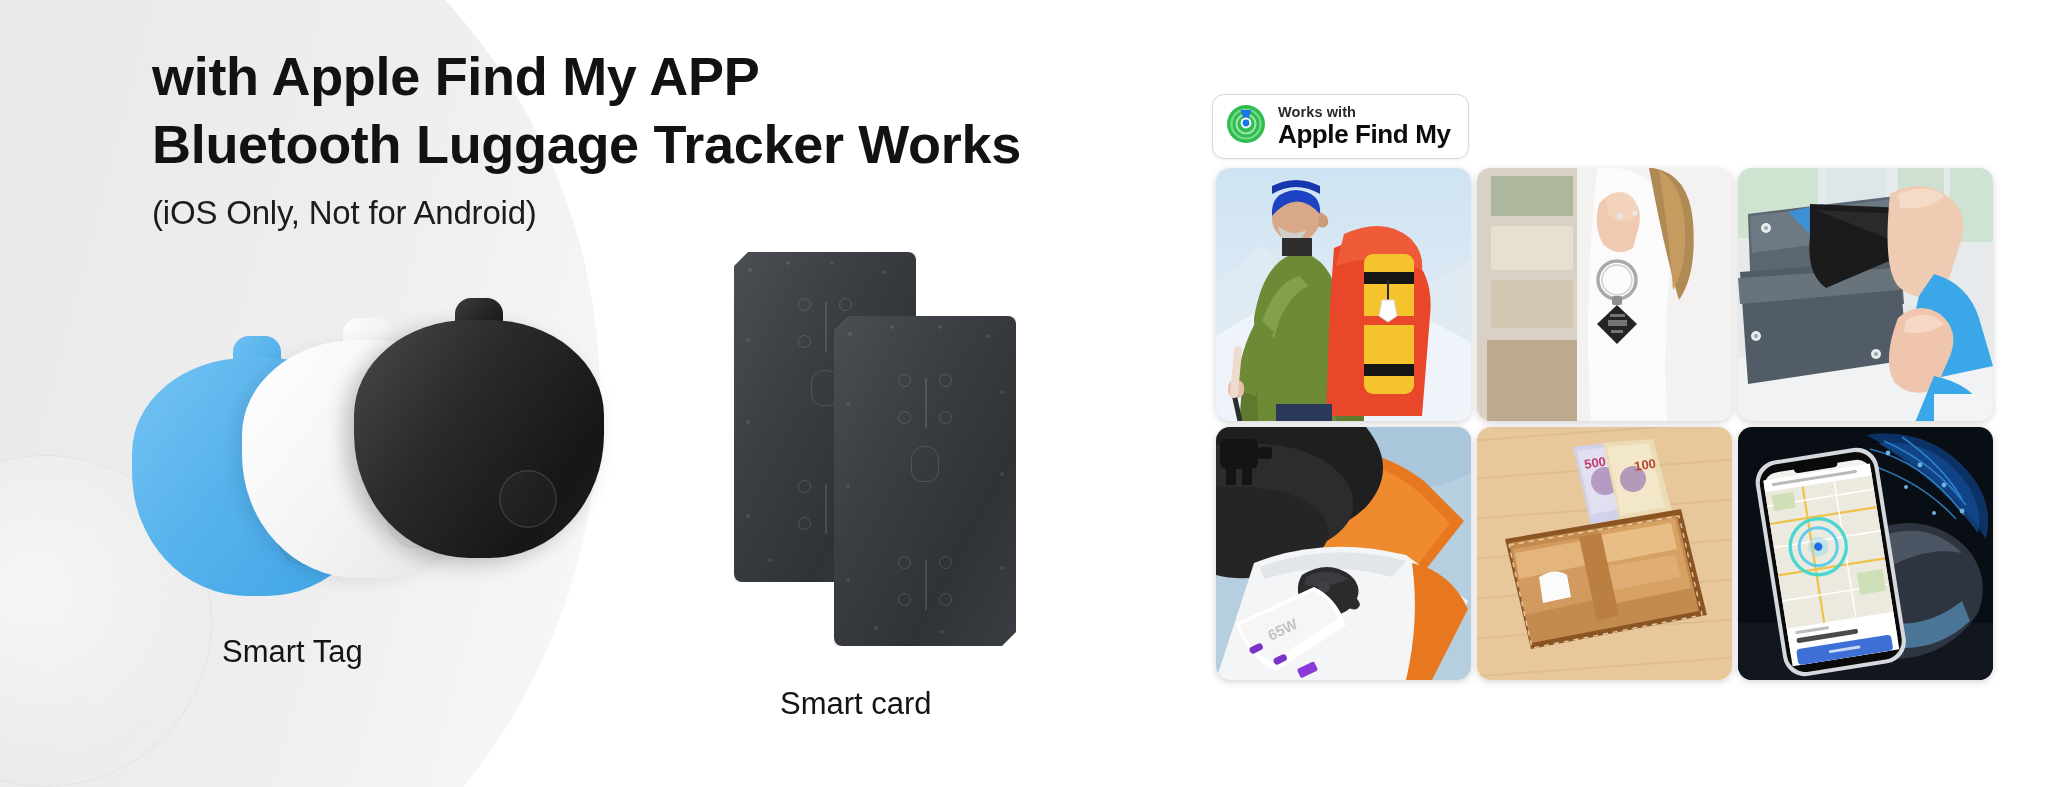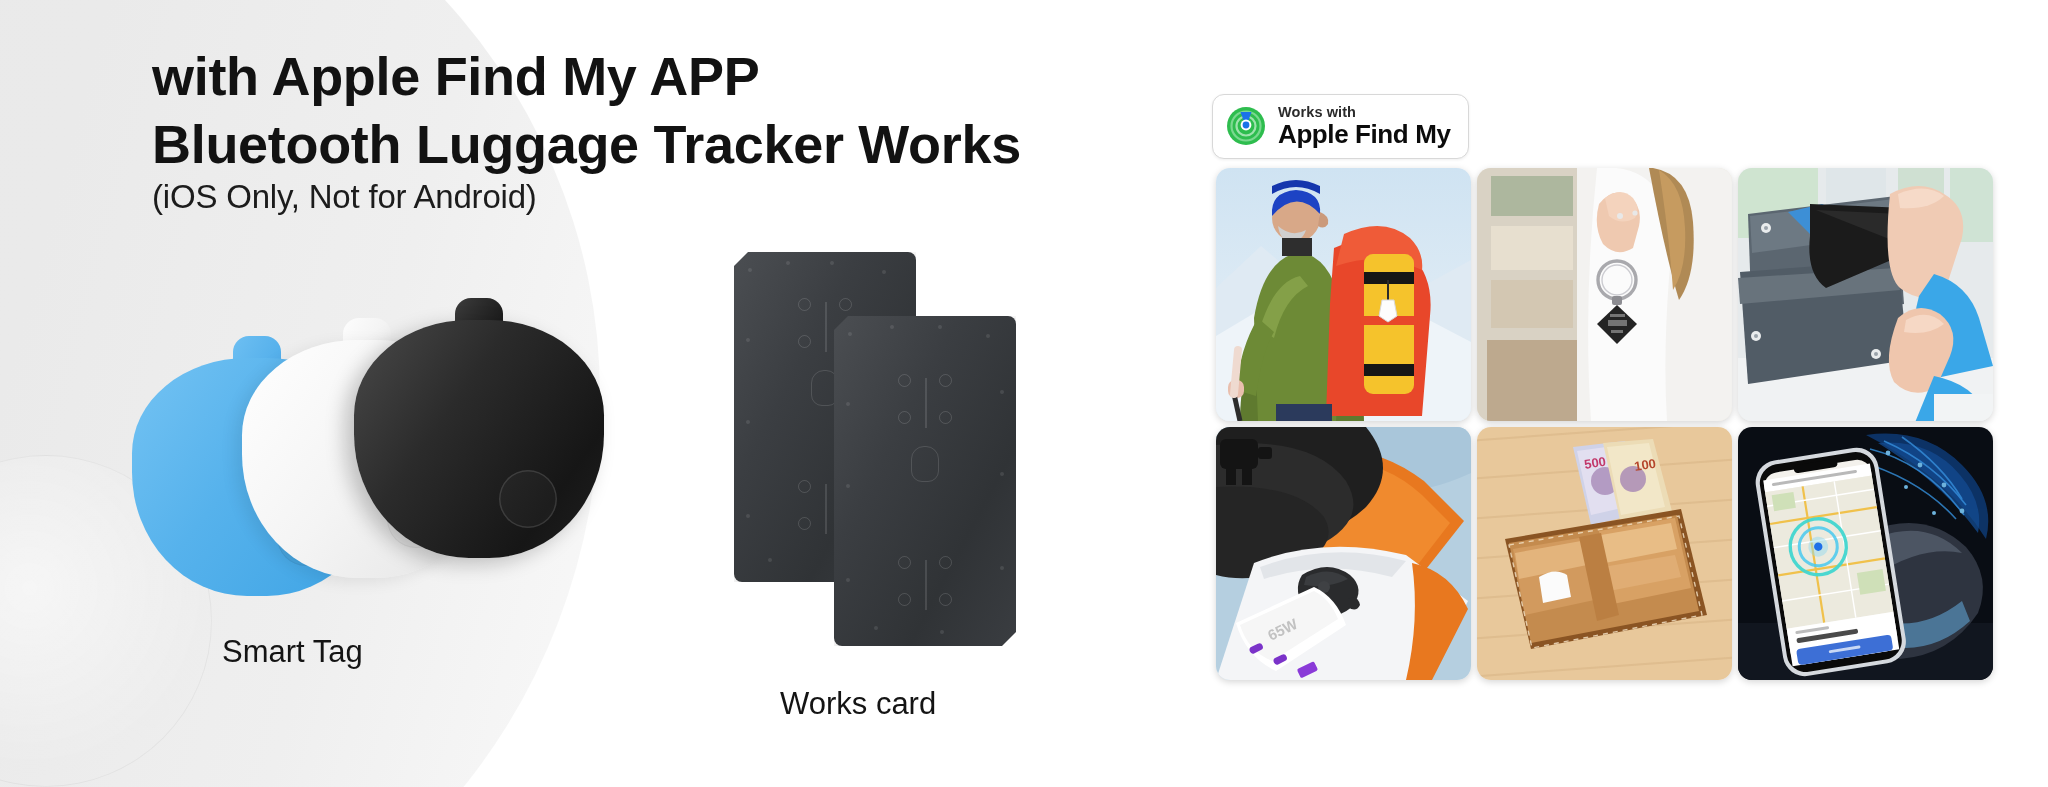--- a/index.html
+++ b/index.html
@@ -27,21 +27,21 @@
     background:radial-gradient(circle at 45% 40%, rgba(255,255,255,.55), rgba(255,255,255,0) 70%);
   }
 
   
   .copy { position:absolute; left:152px; top:42px; width:880px; }
   .headline {
     font-size:54px; line-height:1.26; font-weight:700;
     color:#121212; letter-spacing:-.3px; margin:0;
     font-family:"Liberation Sans", sans-serif;
   }
-  .subhead { font-size:33px; color:#1c1c1c; margin-top:0; letter-spacing:-.2px; }
+  .subhead { font-size:33px; color:#1c1c1c; margin-top:16px; letter-spacing:-.2px; }
 
   
   .tags { position:absolute; left:132px; top:288px; width:470px; height:330px; }
   .tag { position:absolute; width:250px; height:260px; }
   .tag .body {
     position:absolute; left:0; top:22px; width:250px; height:238px;
     border-radius:46% 46% 46% 46% / 40% 40% 52% 52%;
   }
   .tag .neck {
     position:absolute; left:50%; top:0; transform:translateX(-50%);
@@ -82,21 +82,21 @@
   .card .screws span { position:absolute; width:4px; height:4px; border-radius:50%; background:rgba(255,255,255,.10); }
   .card .emblem { position:absolute; left:50%; transform:translateX(-50%); }
   .pwr { width:26px; height:34px; border:1.5px solid rgba(255,255,255,.13); border-radius:13px 13px 11px 11px; }
   .contacts { width:62px; height:58px; }
   .contacts i { position:absolute; width:11px; height:11px; border-radius:50%; border:1.5px solid rgba(255,255,255,.14); }
   .contacts .bar { position:absolute; left:50%; top:4px; width:1.5px; height:50px; background:rgba(255,255,255,.12); }
 
   
   .badge {
     position:absolute; left:1212px; top:94px;
-    display:flex; align-items:center; gap:12px;
+    display:flex; align-items:flex-start; gap:12px;
     background:#fff; border:1.6px solid #d8d8d8; border-radius:12px;
     padding:9px 18px 9px 13px;
     box-shadow:0 1px 3px rgba(0,0,0,.07);
   }
   .badge .ring { width:40px; height:40px; flex:0 0 40px; }
   .badge .txt { line-height:1.06; }
   .badge .small { font-size:14.5px; color:#2a2a2a; font-weight:600; letter-spacing:.1px; }
   .badge .big { font-size:26px; color:#0b0b0b; font-weight:700; letter-spacing:-.4px; margin-top:15px; }
 
   
@@ -203,21 +203,21 @@
       <div class="emblem pwr" style="top:130px"></div>
       <div class="emblem contacts" style="top:240px">
         <span class="bar"></span>
         <i style="left:4px;top:0"></i>
           <i style="right:4px;top:0"></i>
         <i style="left:4px;bottom:8px"></i>
           <i style="right:4px;bottom:8px"></i>
       </div>
     </div>
   </div>
-  <div class="label-card">Works card</div>
+  <div class="label-card">Smart card</div>
 
   <div class="badge">
     <span class="ring">
       <svg viewBox="0 0 40 40">
         <circle cx="20" cy="20" r="19" fill="#2ebd4e"></circle>
         <circle cx="20" cy="20" r="14.5" fill="none" stroke="#7ad88f" stroke-width="2.2"></circle>
         <circle cx="20" cy="20" r="9.5" fill="none" stroke="#9ee2ad" stroke-width="2.2"></circle>
         <path d="M14.5 6 h11 l-3.4 9.6 h-4.2 z" fill="#1a73e8"></path>
         <circle cx="20" cy="19" r="5.4" fill="#ffffff"></circle>
         <circle cx="20" cy="19" r="3.4" fill="#1a73e8"></circle>

